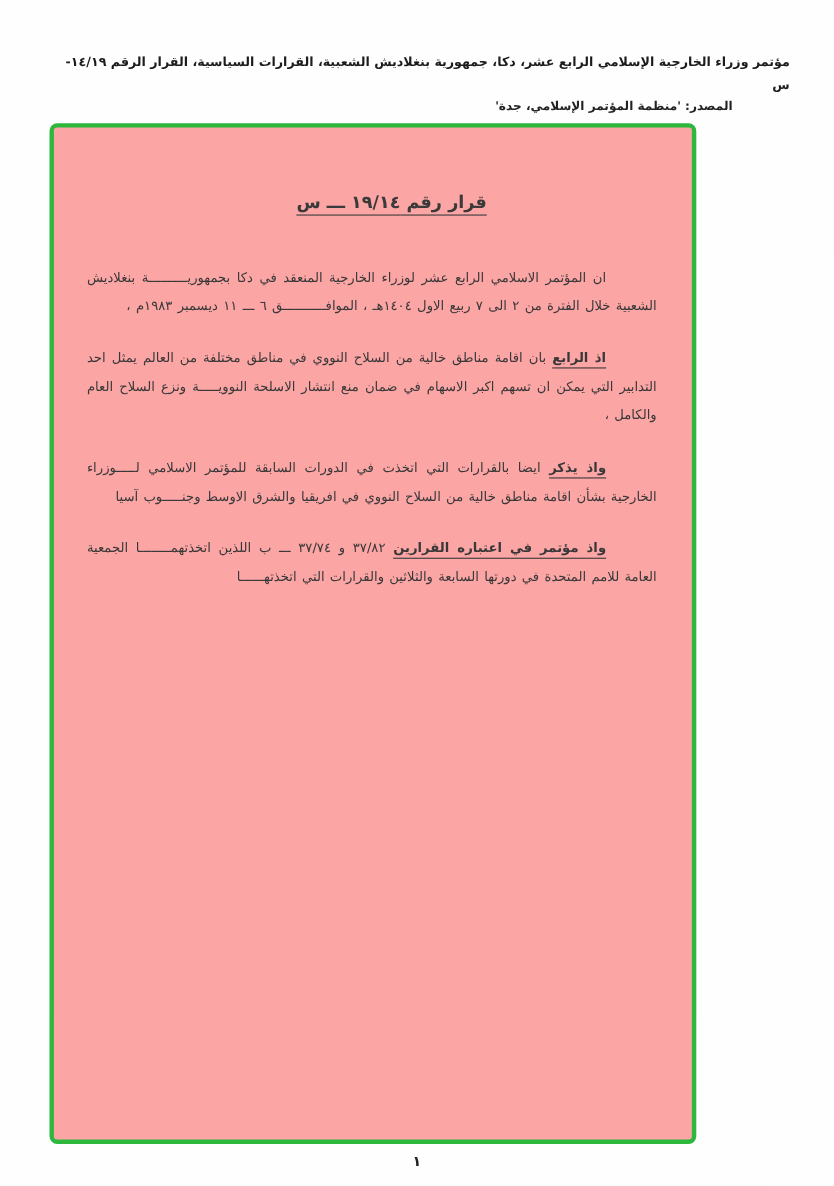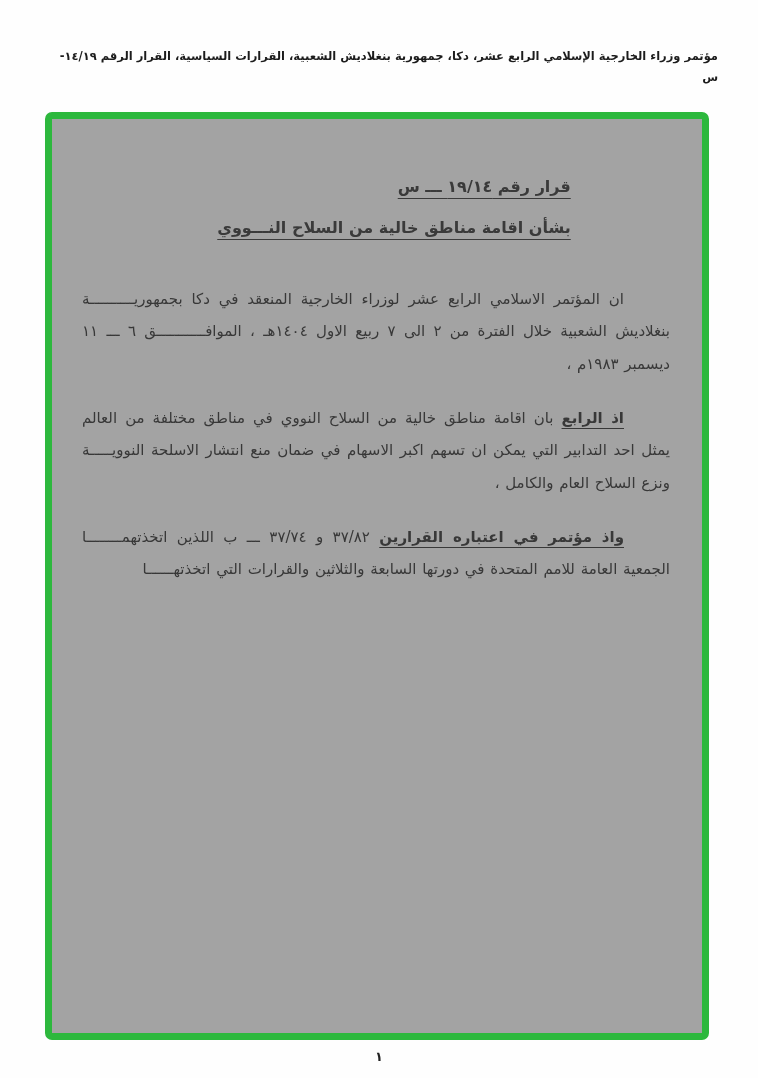--- a/index.html
+++ b/index.html
@@ -24,24 +24,24 @@
   }
   .doc-header .hline2 {
     font-size: 11px; font-weight: bold; line-height: 1.9;
     padding-right: 52px;
     color: #222;
   }
 
   
   .scan-frame {
     position: absolute; top: 112px; left: 45px;
-    width: 664px; height: 928px;
-    border: 7px solid #000000;
+    width: 588px; height: 928px;
+    border: 4px solid #000000;
     border-radius: 7px;
-    background: #a3a3a3;
+    background: #fca5a5;
     overflow: hidden;
   }
   .scan-content {
     direction: rtl;
     padding: 48px 32px 0 30px;
     color: #343434;
   }
 
   
   .title-block {
@@ -55,21 +55,21 @@
     line-height: 2.55;
     text-decoration: underline;
     text-underline-offset: 6px;
     text-decoration-thickness: 1px;
     color: #3a3a3a;
     white-space: nowrap;
   }
 
   
   .para {
-    font-size: 15px;
+    font-size: 12px;
     line-height: 2.18;
     text-align: justify;
     margin-bottom: 21px;
     text-indent: 46px;
     color: #383838;
     word-spacing: 1px;
   }
   .para .lead {
     text-decoration: underline;
     text-underline-offset: 5px;
@@ -84,40 +84,43 @@
     font-size: 13px; font-weight: bold; color: #222;
   }
 </style>
 </head>
 <body>
 
 <div class="page">
 
   <header class="doc-header">
     <div class="hline1">مؤتمر وزراء الخارجية الإسلامي الرابع عشر، دكا، جمهورية بنغلاديش الشعبية، القرارات السياسية، القرار الرقم ١٤/١٩- س</div>
+    <div class="hline2">المصدر:  'منظمة المؤتمر الإسلامي، جدة'</div>
   </header>
 
   <div class="scan-frame" style="border-color: rgb(45, 184, 61);">
     <div class="scan-content">
 
       <div class="title-block">
         <div class="title-line">قرار رقم  ١٩/١٤ ـــ س</div>
-        <div class="title-line">بشأن اقامة مناطق خالية من السلاح النـــووي</div>
       </div>
 
       <p class="para">
         <span class="lead"></span><span>ان المؤتمر الاسلامي الرابع عشر لوزراء الخارجية المنعقد في دكا بجمهوريــــــــــة بنغلاديش الشعبية خلال الفترة من ٢ الى ٧ ربيع الاول ١٤٠٤هـ ، الموافـــــــــــق ٦ ـــ ١١ ديسمبر ١٩٨٣م ،</span>
       </p>
 
       <p class="para">
         <span class="lead">اذ الرابع</span><span> بان اقامة مناطق خالية من السلاح النووي في مناطق مختلفة من العالم يمثل احد التدابير التي يمكن ان تسهم اكبر الاسهام في ضمان منع انتشار الاسلحة النوويـــــة ونزع السلاح العام والكامل ،</span>
       </p>
 
 
 
+      <p class="para">
+        <span class="lead">واذ يذكر</span><span> ايضا بالقرارات التي اتخذت في الدورات السابقة للمؤتمر الاسلامي لـــــوزراء الخارجية بشأن اقامة مناطق خالية من السلاح النووي في افريقيا والشرق الاوسط وجنـــــوب آسيا</span>
+      </p>
 
       <p class="para">
         <span class="lead">واذ مؤتمر في اعتباره القرارين</span><span> ٣٧/٨٢ و ٣٧/٧٤ ـــ ب اللذين اتخذتهمــــــــا الجمعية العامة للامم المتحدة في دورتها السابعة والثلاثين والقرارات التي اتخذتهــــــا</span>
       </p>
 
     </div>
   </div>
 
   <footer class="page-footer">
     <span>١</span>

